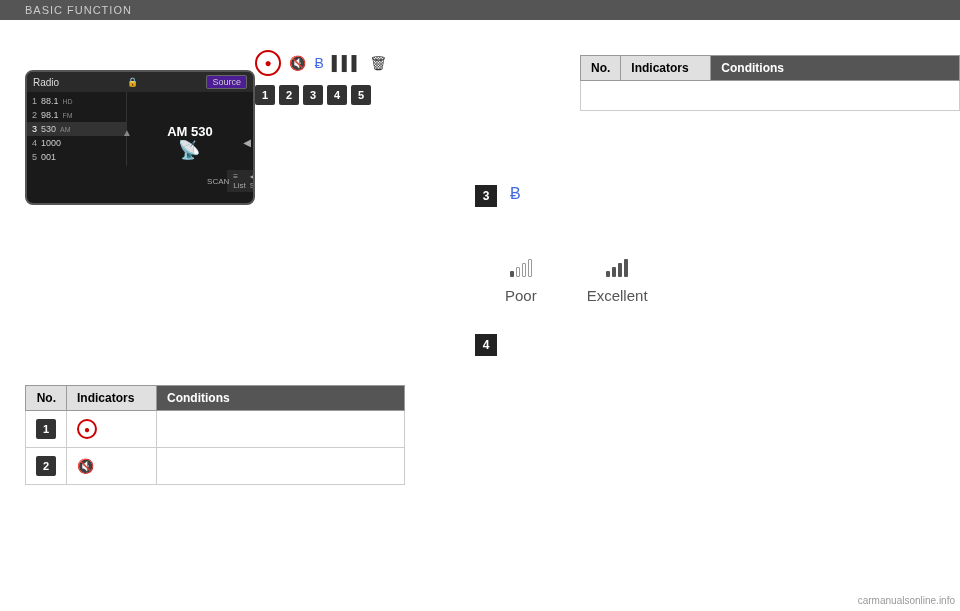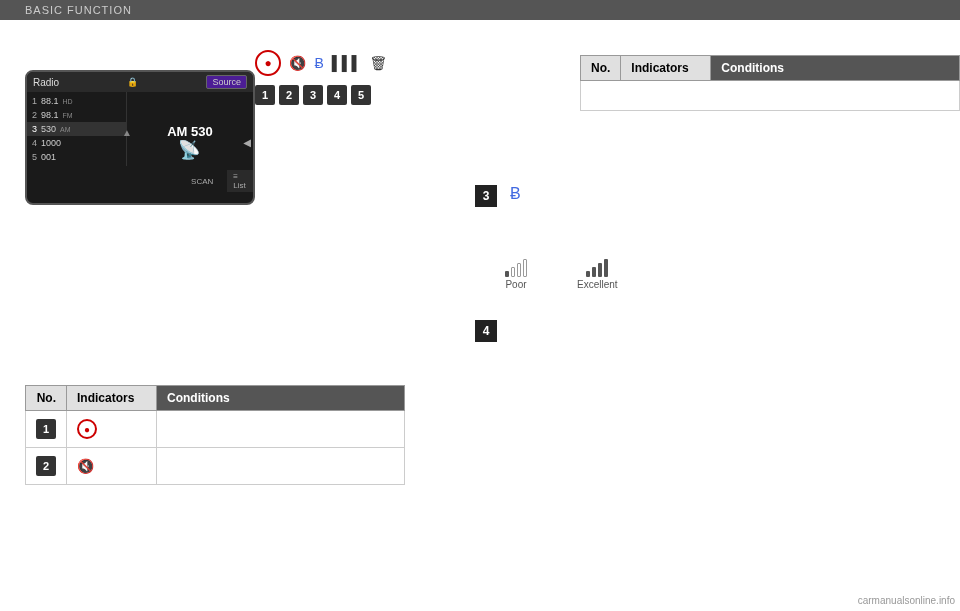--- a/index.html
+++ b/index.html
@@ -178,21 +178,21 @@
       right: 2px;
       top: 50%;
       transform: translateY(-50%);
       color: #aaa;
       font-size: 10px;
     }
     .radio-footer {
       display: flex;
       align-items: center;
       justify-content: center;
-      gap: 20px;
+      gap: 4px;
       background: #2a2a2a;
       padding: 2px 5px;
       position: absolute;
       bottom: 0;
       left: 100px;
       right: 0;
     }
     .radio-footer-btn {
       color: #aaa;
       font-size: 8px;
@@ -259,22 +259,23 @@
     .bar {
       width: 4px;
       background: #555;
       border-radius: 1px;
     }
     .bar.empty {
       background: transparent;
       border: 1px solid #999;
     }
     .signal-label {
-      font-size: 10px;
+      font-size: 15px;
       color: #555;
+      margin-top: 8px;
     }
 
     
     .small-text {
       font-size: 11px;
       color: #333;
       line-height: 1.5;
     }
 
     

